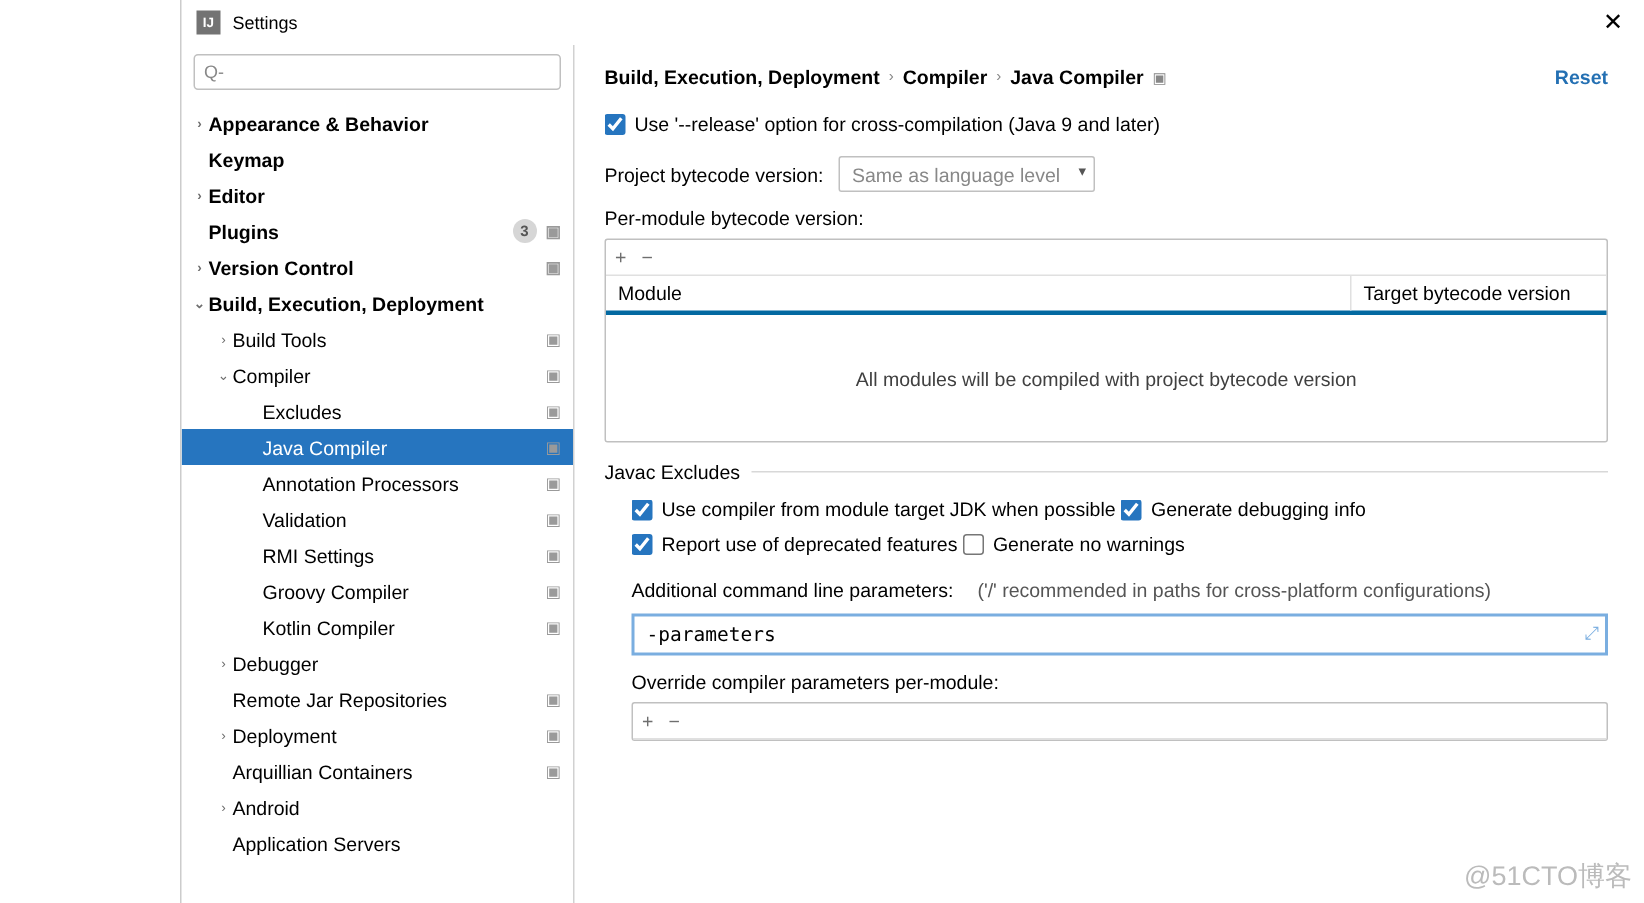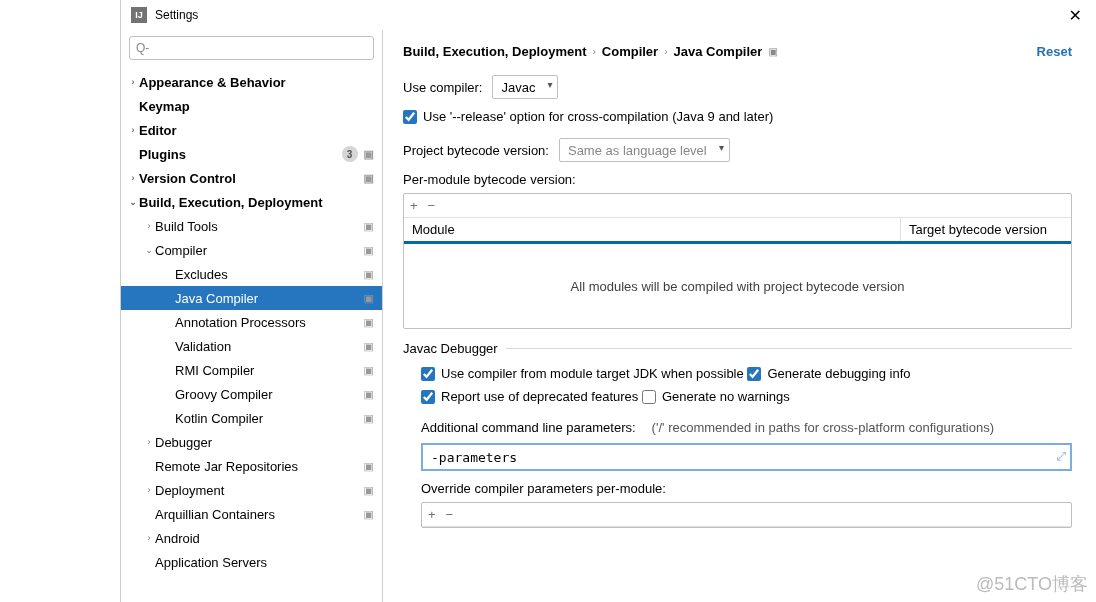--- a/index.html
+++ b/index.html
@@ -122,21 +122,21 @@
             <span>Annotation Processors</span>
             <span class="proj-icon">▣</span>
           </div>
           <div class="item lv2">
             <span class="chev"></span>
             <span>Validation</span>
             <span class="proj-icon">▣</span>
           </div>
           <div class="item lv2">
             <span class="chev"></span>
-            <span>RMI Compiler</span>
+            <span>RMI Settings</span>
             <span class="proj-icon">▣</span>
           </div>
           <div class="item lv2">
             <span class="chev"></span>
             <span>Groovy Compiler</span>
             <span class="proj-icon">▣</span>
           </div>
           <div class="item lv2">
             <span class="chev"></span>
             <span>Kotlin Compiler</span>
@@ -175,28 +175,20 @@
       <div class="breadcrumb">
         <b>Build, Execution, Deployment</b>
         <span class="sep">›</span>
         <b>Compiler</b>
         <span class="sep">›</span>
         <b>Java Compiler</b>
         <span class="sep proj-icon">▣</span>
         <span class="reset">Reset</span>
       </div>
 
-      <div class="row">
-        <label class="lbl">Use compiler:</label>
-        <span class="combo-wrap">
-          <select class="combo">
-            <option>Javac</option>
-          </select>
-        </span>
-      </div>
 
       <div class="cb">
         <input type="checkbox" checked="" style="">
         <span>Use '--release' option for cross-compilation (Java 9 and later)</span>
       </div>
 
       <div class="row" style="margin-top:6px;">
         <label class="lbl">Project bytecode version:</label>
         <span class="combo-wrap">
           <select class="combo" style="color:#888;">
@@ -212,21 +204,21 @@
           <span>−</span>
         </div>
         <div class="grid-head">
           <div class="c1">Module</div>
           <div class="c2">Target bytecode version</div>
         </div>
         <div class="grid-body">All modules will be compiled with project bytecode version</div>
       </div>
 
       <div class="hr-label">
-        <span>Javac Debugger</span>
+        <span>Javac Excludes</span>
         <span class="line"></span>
       </div>
 
       <div class="indent">
         <div class="cb">
             <input type="checkbox" checked="" style="">
             <span>Use compiler from module target JDK when possible</span>
           </div>
         <div class="cb">
             <input type="checkbox" checked="" style="">

